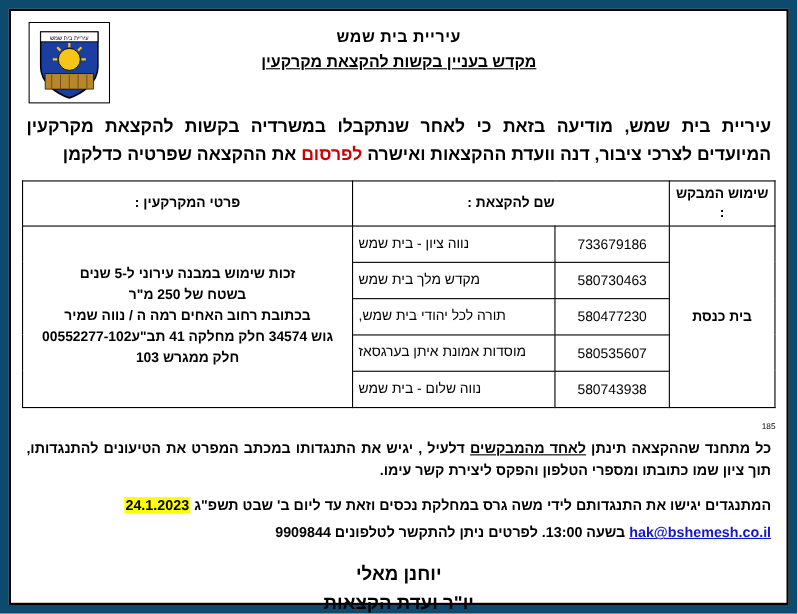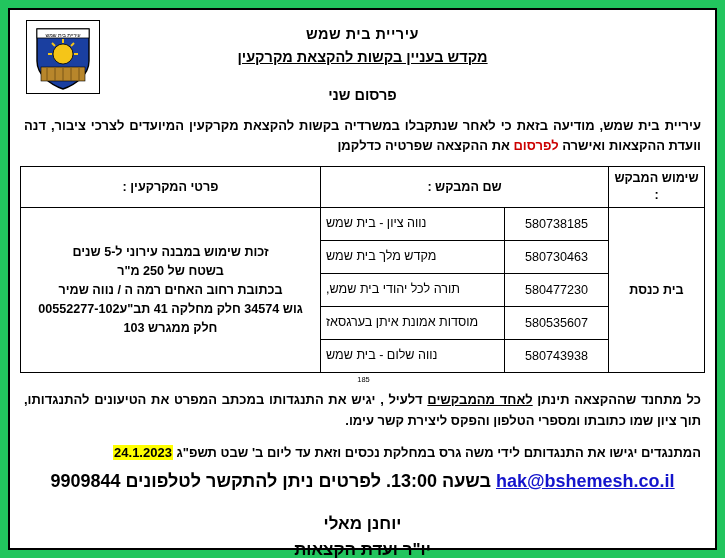--- a/index.html
+++ b/index.html
@@ -7,21 +7,21 @@
     padding: 0;
     background: #ffffff;
   }
   body {
     font-family: "Liberation Sans", sans-serif;
   }
   .page {
     position: relative;
     width: 725px;
     height: 558px;
-    background: #22c55e;
+    background: #0c4a6e;
     box-sizing: border-box;
     overflow: hidden;
   }
   .sheet {
     position: absolute;
     left: 8px;
     top: 8px;
     width: 709px;
     height: 542px;
     border: 2px solid #000;
@@ -72,22 +72,21 @@
     width: 74px;
     height: 74px;
     border: 1px solid #000;
     background: #fdfdfd;
     box-sizing: border-box;
   }
   .emblem svg { display: block; }
 
   
   .intro {
-    margin-top: 12px;
-    font-size: 13px;
+    font-size: 16px;
     line-height: 1.55;
     text-align: justify;
     text-align-last: right;
     font-weight: bold;
     padding: 0 4px;
   }
   .intro .red {
     color: #cc0000;
     font-weight: bold;
   }
@@ -136,24 +135,24 @@
   td.detail-cell {
     text-align: center;
     font-weight: bold;
     font-size: 13px;
     line-height: 1.5;
     padding: 6px 6px;
   }
 
   
   .footnote-num {
-    text-align: center;
+    text-align: right;
     font-size: 7.5px;
     padding-left: 2px;
-    margin-top: 2px;
+    margin-top: 12px;
   }
 
   
   .para {
     font-size: 13px;
     font-weight: bold;
     line-height: 1.6;
     text-align: justify;
     text-align-last: right;
     margin-top: 6px;
@@ -173,22 +172,21 @@
   .hl {
     background: #ffff00;
     padding: 0 1px;
   }
   .mail {
     color: #1414cc;
     text-decoration: underline;
   }
   .line-contact {
     margin-top: 2px;
-    text-align: center;
-    font-size: 18px;
+    font-size: 13px;
     font-weight: bold;
   }
 
   
   .sign {
     margin-top: 14px;
     text-align: center;
     font-size: 17px;
     font-weight: bold;
     line-height: 1.55;
@@ -230,46 +228,45 @@
               <line x1="44" y1="60" x2="44" y2="47"></line>
               <line x1="52" y1="60" x2="52" y2="47"></line>
             </g>
             <path d="M10 56 C22 66 50 66 62 56 L62 40 C62 54 48 64 36 68 C24 64 10 54 10 40 Z" fill="#1a3fa0" opacity="0.0"></path>
           </svg>
         </div>
 
         <div class="title-block">
           <div class="city-name">עיריית בית שמש</div>
           <div class="doc-title">מקדש בעניין בקשות להקצאת מקרקעין</div>
-          <div class="pub-no">פרסום שני</div>
         </div>
       </div>
 
       <div class="intro">
         <span>עיריית בית שמש, מודיעה בזאת כי לאחר שנתקבלו במשרדיה בקשות להקצאת מקרקעין המיועדים לצרכי ציבור, דנה וועדת ההקצאות ואישרה </span><span class="red">לפרסום</span><span> את ההקצאה שפרטיה כדלקמן</span>
       </div>
 
       <table class="maintable">
         <colgroup>
           <col class="col-use">
           <col class="col-num">
           <col class="col-name">
           <col class="col-detail">
         </colgroup>
         <thead>
           <tr>
             <th class="col-head">שימוש המבקש :</th>
-            <th class="col-head" colspan="2">שם המבקש :</th>
+            <th class="col-head" colspan="2">שם להקצאת :</th>
             <th class="col-head">פרטי המקרקעין :</th>
           </tr>
         </thead>
         <tbody>
           <tr>
             <td class="use-cell" rowspan="5">בית כנסת</td>
-            <td class="num-cell">580738185</td>
+            <td class="num-cell">733679186</td>
             <td class="name-cell">נווה ציון - בית שמש</td>
             <td class="detail-cell" rowspan="5">
               <div>זכות שימוש במבנה עירוני ל-5 שנים</div>
               <div>בשטח של 250 מ"ר</div>
               <div>בכתובת רחוב האחים רמה ה / נווה שמיר</div>
               <div>גוש 34574 חלק מחלקה 41 תב"ע00552277-102 חלק ממגרש 103</div>
             </td>
           </tr>
           <tr>
             <td class="num-cell">580730463</td>

